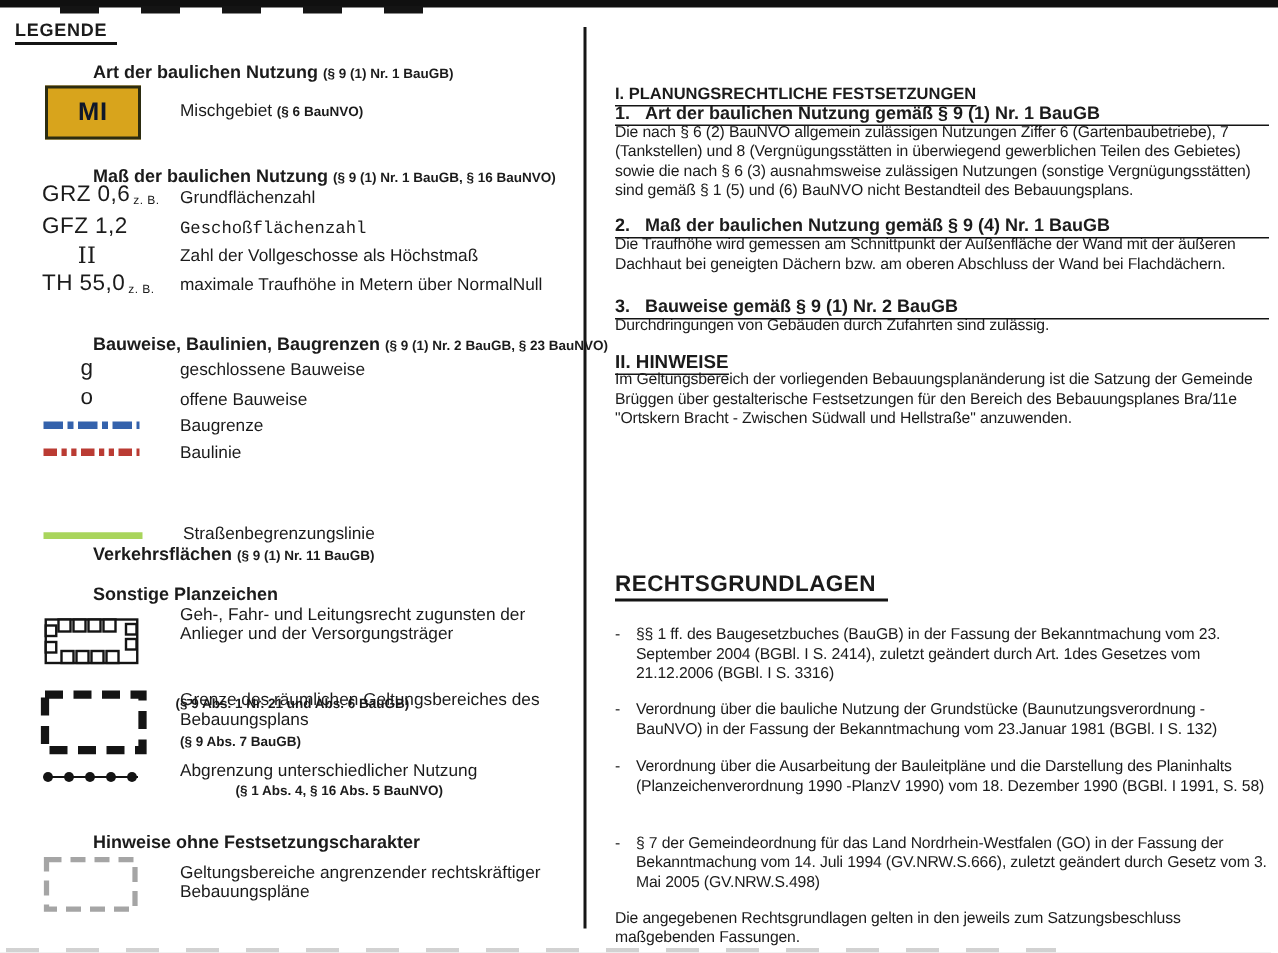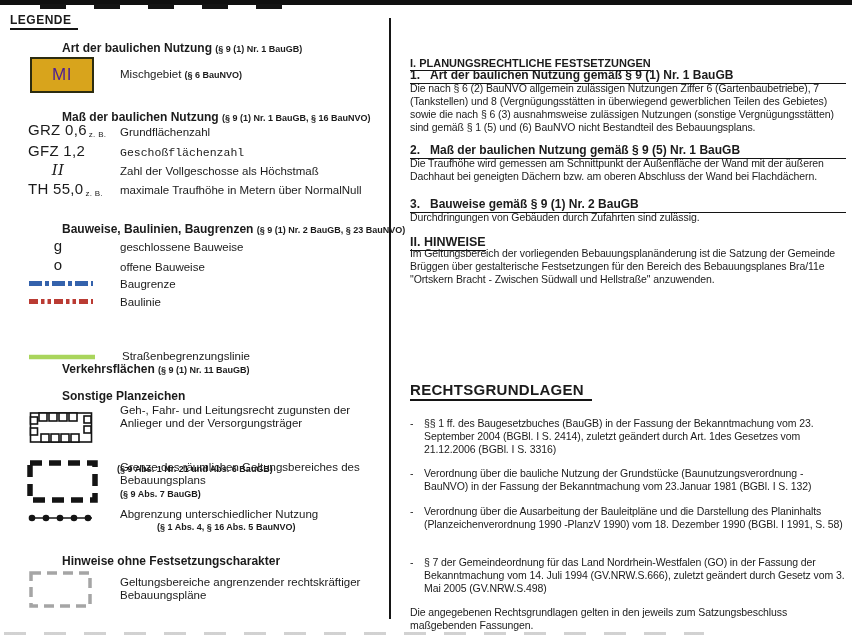--- a/index.html
+++ b/index.html
@@ -16,26 +16,26 @@
   .divider{left:389px;top:18px;width:2px;height:601px;background:#161616;}
 
   
   .h-legende{font-size:12px;font-weight:bold;letter-spacing:.5px;
              border-bottom:2px solid #141414;padding:0 6px 1px 0;}
   .h-left{font-size:12px;font-weight:bold;}
   .ref{font-size:9px;font-weight:bold;}
   .lbl{font-size:11.5px;line-height:13px;}
   .sym-txt{font-size:15px;letter-spacing:.3px;}
   .sub{font-size:8px;vertical-align:-2px;margin-left:2px;}
-  .serif{font-family:"DejaVu Serif","Liberation Serif",serif;font-style:italic;}
+  .serif{font-family:"DejaVu Serif","Liberation Serif",serif;}
   .center60{width:60px;text-align:center;display:inline-block;}
 
   .mi-box{width:60px;height:32px;border:2px solid #2c2c10;
           display:flex;align-items:center;justify-content:center;
-          font-weight:normal;font-size:17px;color:#4c1d95;letter-spacing:.5px;text-align:center;}
+          font-weight:bold;font-size:17px;color:#0f172a;letter-spacing:.5px;text-align:center;}
 
   
   .rc{left:410px;width:436px;}
   .h-big{font-size:15px;font-weight:bold;letter-spacing:.3px;
          border-bottom:2px solid #141414;display:inline-block;padding:0 8px 1px 0;}
   .h-sec{font-size:12px;font-weight:bold;border-bottom:1.5px solid #141414;
          display:inline-flex;padding-bottom:1px;}
   .h-sec .num{width:20px;flex:none;}
   .body-txt{font-size:10.5px;line-height:13px;letter-spacing:-0.1px;}
   .bullet{display:flex;gap:6px;}
@@ -160,21 +160,21 @@
   </div>
 
   <div class="abs rc h-sec" style="top:68px;">
     <span class="num">1.</span>
     <span>Art der baulichen Nutzung gemäß § 9 (1) Nr. 1 BauGB</span>
   </div>
   <div class="abs rc body-txt" style="top:82px;">Die nach § 6 (2) BauNVO allgemein zulässigen Nutzungen Ziffer 6 (Gartenbaubetriebe), 7 (Tankstellen) und 8 (Vergnügungsstätten in überwiegend gewerblichen Teilen des Gebietes) sowie die nach § 6 (3) ausnahmsweise zulässigen Nutzungen (sonstige Vergnügungsstätten) sind gemäß § 1 (5) und (6) BauNVO nicht Bestandteil des Bebauungsplans.</div>
 
   <div class="abs rc h-sec" style="top:143px;">
     <span class="num">2.</span>
-    <span>Maß der baulichen Nutzung gemäß § 9 (5) Nr. 1 BauGB</span>
+    <span>Maß der baulichen Nutzung gemäß § 9 (4) Nr. 1 BauGB</span>
   </div>
   <div class="abs rc body-txt" style="top:157px;">Die Traufhöhe wird gemessen am Schnittpunkt der Außenfläche der Wand mit der äußeren Dachhaut bei geneigten Dächern bzw. am oberen Abschluss der Wand bei Flachdächern.</div>
 
   <div class="abs rc h-sec" style="top:197px;">
     <span class="num">3.</span>
     <span>Bauweise gemäß § 9 (1) Nr. 2 BauGB</span>
   </div>
   <div class="abs rc body-txt" style="top:211px;">Durchdringungen von Gebäuden durch Zufahrten sind zulässig.</div>
 
   <div class="abs rc" style="top:232px;">

